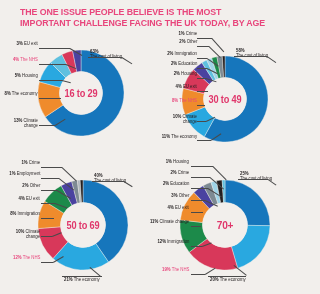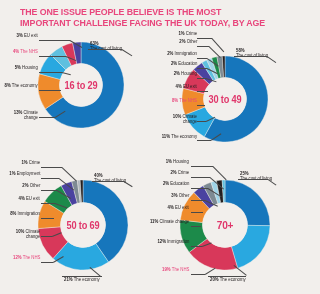--- a/index.html
+++ b/index.html
@@ -17,21 +17,21 @@
     font-weight:bold;
     font-size:9.4px;
     line-height:10.6px;
     letter-spacing:-0.1px;
     text-transform:uppercase;
     transform:scaleX(0.94);
     transform-origin:left top;
   }
 
   .quad{position:absolute;}
-  .q1{left:0;top:22px;width:148px;height:128px;}
+  .q1{left:0;top:30px;width:148px;height:128px;}
   .q2{left:148px;top:30px;width:149px;height:128px;}
   .q3{left:0;top:157px;width:148px;height:137px;}
   .q4{left:148px;top:157px;width:149px;height:137px;}
 
   .donutwrap{position:absolute;}
   .donut{position:absolute;left:0;top:0;}
 
   .center{
     position:absolute;
     display:flex;align-items:center;justify-content:center;

